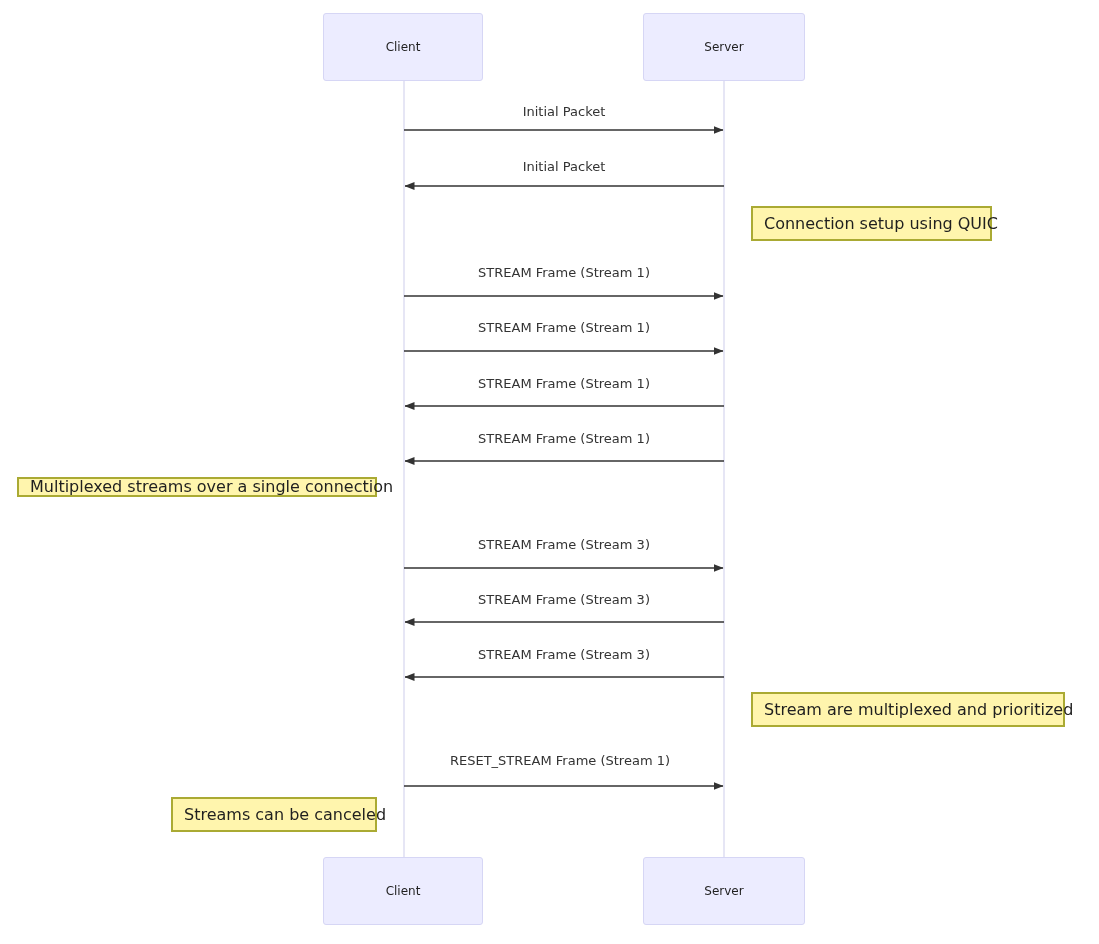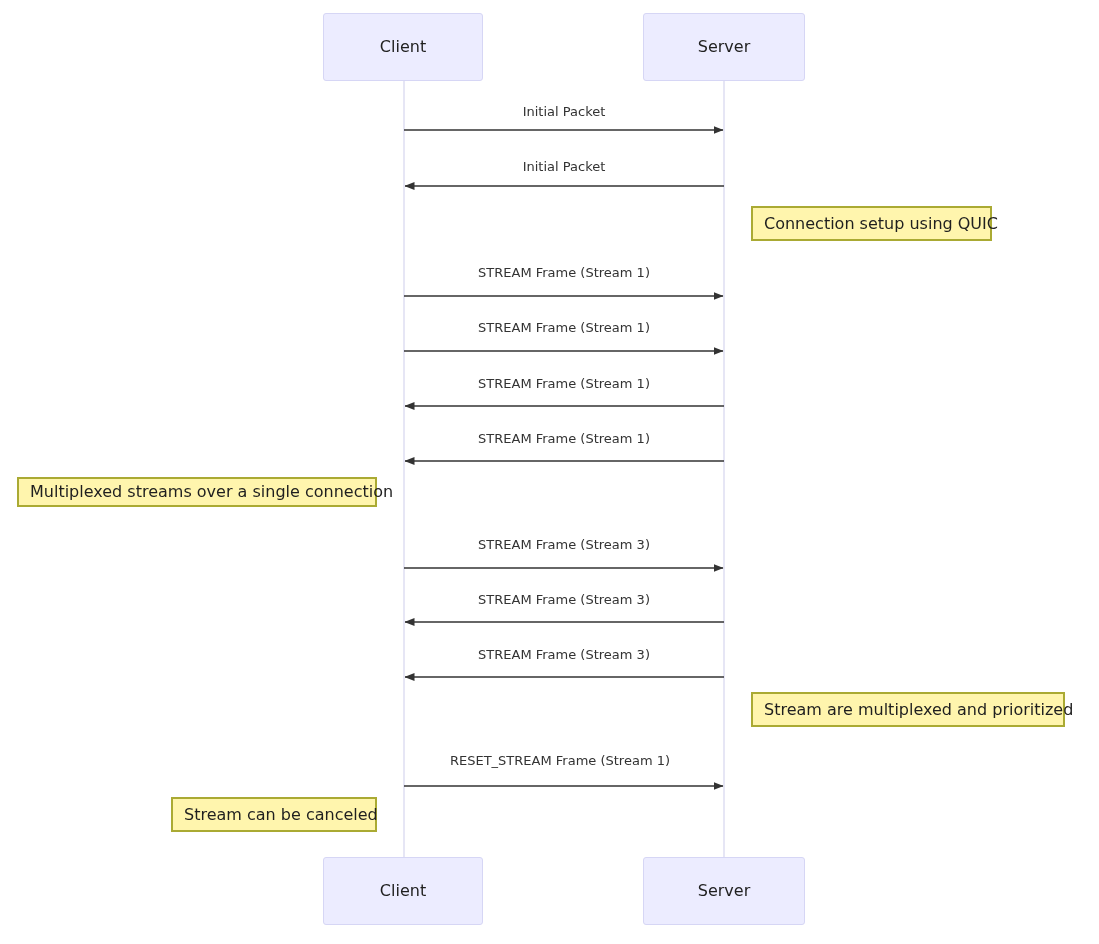--- a/index.html
+++ b/index.html
@@ -33,21 +33,21 @@
   .actor-box {
     position: absolute;
     background: #ECECFF;
     border: 1px solid #D6D6F5;
     border-radius: 3px;
     display: flex;
     align-items: center;
     justify-content: center;
   }
   .actor-label {
-    font-size: 16px;
+    font-size: 12px;
     color: #1f1f1f;
     font-family: "DejaVu Sans", sans-serif;
     line-height: 1;
     white-space: nowrap;
   }
   .note-box {
     position: absolute;
     background: #FFF5AD;
     border: 2px solid #4c1d95;
     display: flex;
@@ -128,24 +128,24 @@
       <div class="msg-label" style="left: 564px; top: 538px; color: rgb(51, 51, 51);">STREAM Frame (Stream 3)</div>
       <div class="msg-label" style="left: 564px; top: 593px; color: rgb(51, 51, 51);">STREAM Frame (Stream 3)</div>
       <div class="msg-label" style="left: 564px; top: 648px; color: rgb(51, 51, 51);">STREAM Frame (Stream 3)</div>
       <div class="msg-label" style="left: 560px; top: 754px; color: rgb(51, 51, 51);">RESET_STREAM Frame (Stream 1)</div>
     </div>
 
   <div id="notes-layer">
       <div class="note-box" style="left: 751px; top: 206px; width: 241px; height: 35px; background: rgb(255, 245, 173); border-color: rgb(170, 170, 51);">
         <span class="note-label" style="color: rgb(31, 31, 31);">Connection setup using QUIC</span>
       </div>
-      <div class="note-box" style="left: 17px; top: 477px; width: 360px; height: 30px; background: rgb(255, 245, 173); border-color: rgb(170, 170, 51);">
+      <div class="note-box" style="left: 17px; top: 477px; width: 360px; height: 20px; background: rgb(255, 245, 173); border-color: rgb(170, 170, 51);">
         <span class="note-label" style="color: rgb(31, 31, 31);">Multiplexed streams over a single connection</span>
       </div>
       <div class="note-box" style="left: 751px; top: 692px; width: 314px; height: 35px; background: rgb(255, 245, 173); border-color: rgb(170, 170, 51);">
         <span class="note-label" style="color: rgb(31, 31, 31);">Stream are multiplexed and prioritized</span>
       </div>
       <div class="note-box" style="left: 171px; top: 797px; width: 206px; height: 35px; background: rgb(255, 245, 173); border-color: rgb(170, 170, 51);">
-        <span class="note-label" style="color: rgb(31, 31, 31);">Stream can be canceled</span>
+        <span class="note-label" style="color: rgb(31, 31, 31);">Streams can be canceled</span>
       </div>
     </div>
 
 </div>
 
 </body></html>

